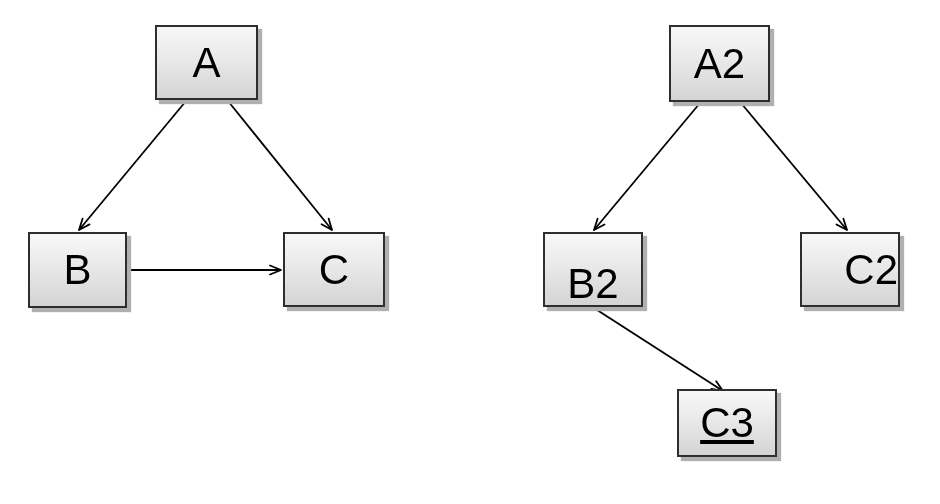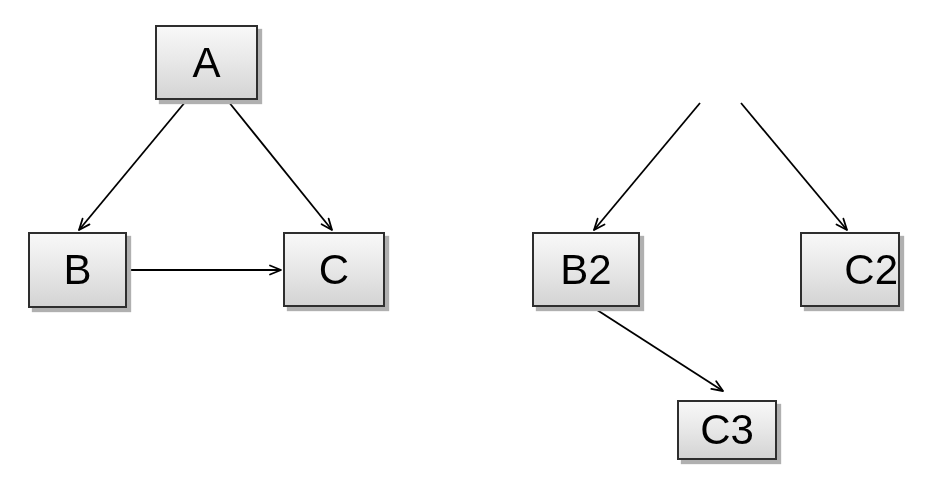--- a/index.html
+++ b/index.html
@@ -65,26 +65,29 @@
   </div>
 
   <div class="node" style="left:28px; top:232px; width:99px; height:76px;">
     <span class="node-label">B</span>
   </div>
 
   <div class="node" style="left:283px; top:232px; width:102px; height:75px;">
     <span class="node-label">C</span>
   </div>
 
+  <div class="node" style="left:669px; top:25px; width:101px; height:77px;">
+    <span class="node-label">A2</span>
+  </div>
 
-  <div class="node" style="left:532px; top:232px; width:108px; height:75px;">
+  <div class="node" style="left:543px; top:232px; width:100px; height:75px;align-items:flex-end;">
     <span class="node-label">B2</span>
   </div>
 
   <div class="node" style="left:800px; top:232px; width:100px; height:75px;justify-content:flex-end;">
     <span class="node-label">C2</span>
   </div>
 
-  <div class="node" style="left:677px; top:400px; width:100px; height:60px;">
+  <div class="node" style="left:677px; top:389px; width:100px; height:68px;text-decoration:underline;">
     <span class="node-label">C3</span>
   </div>
 
 </div>
 
 </body></html>

